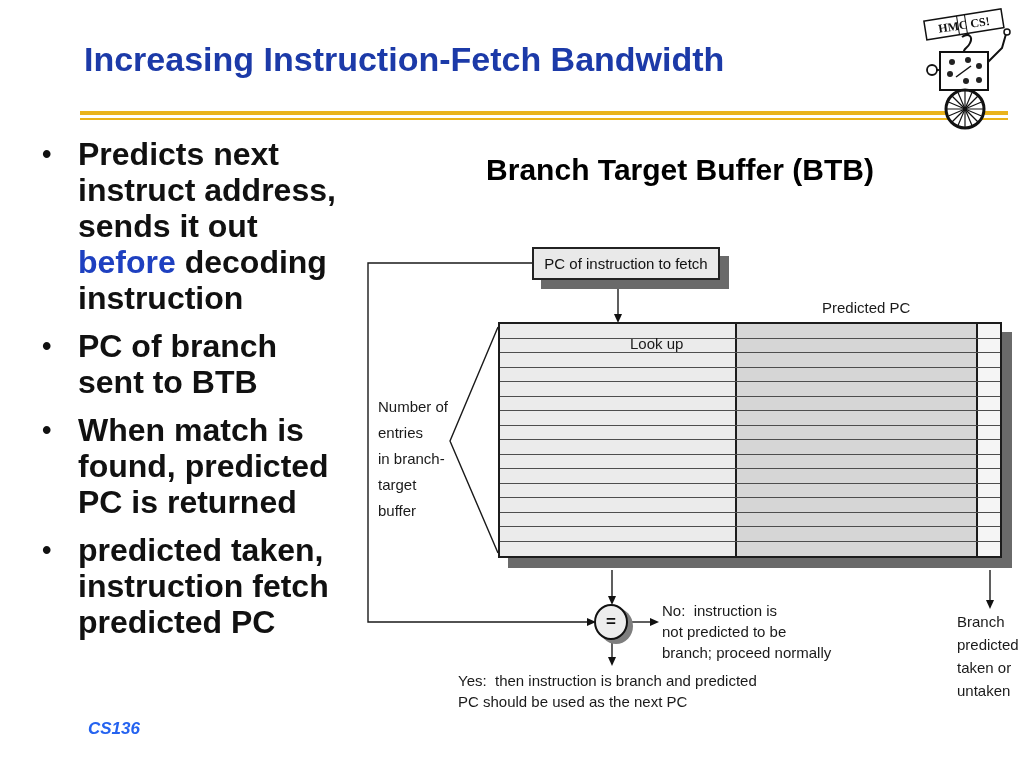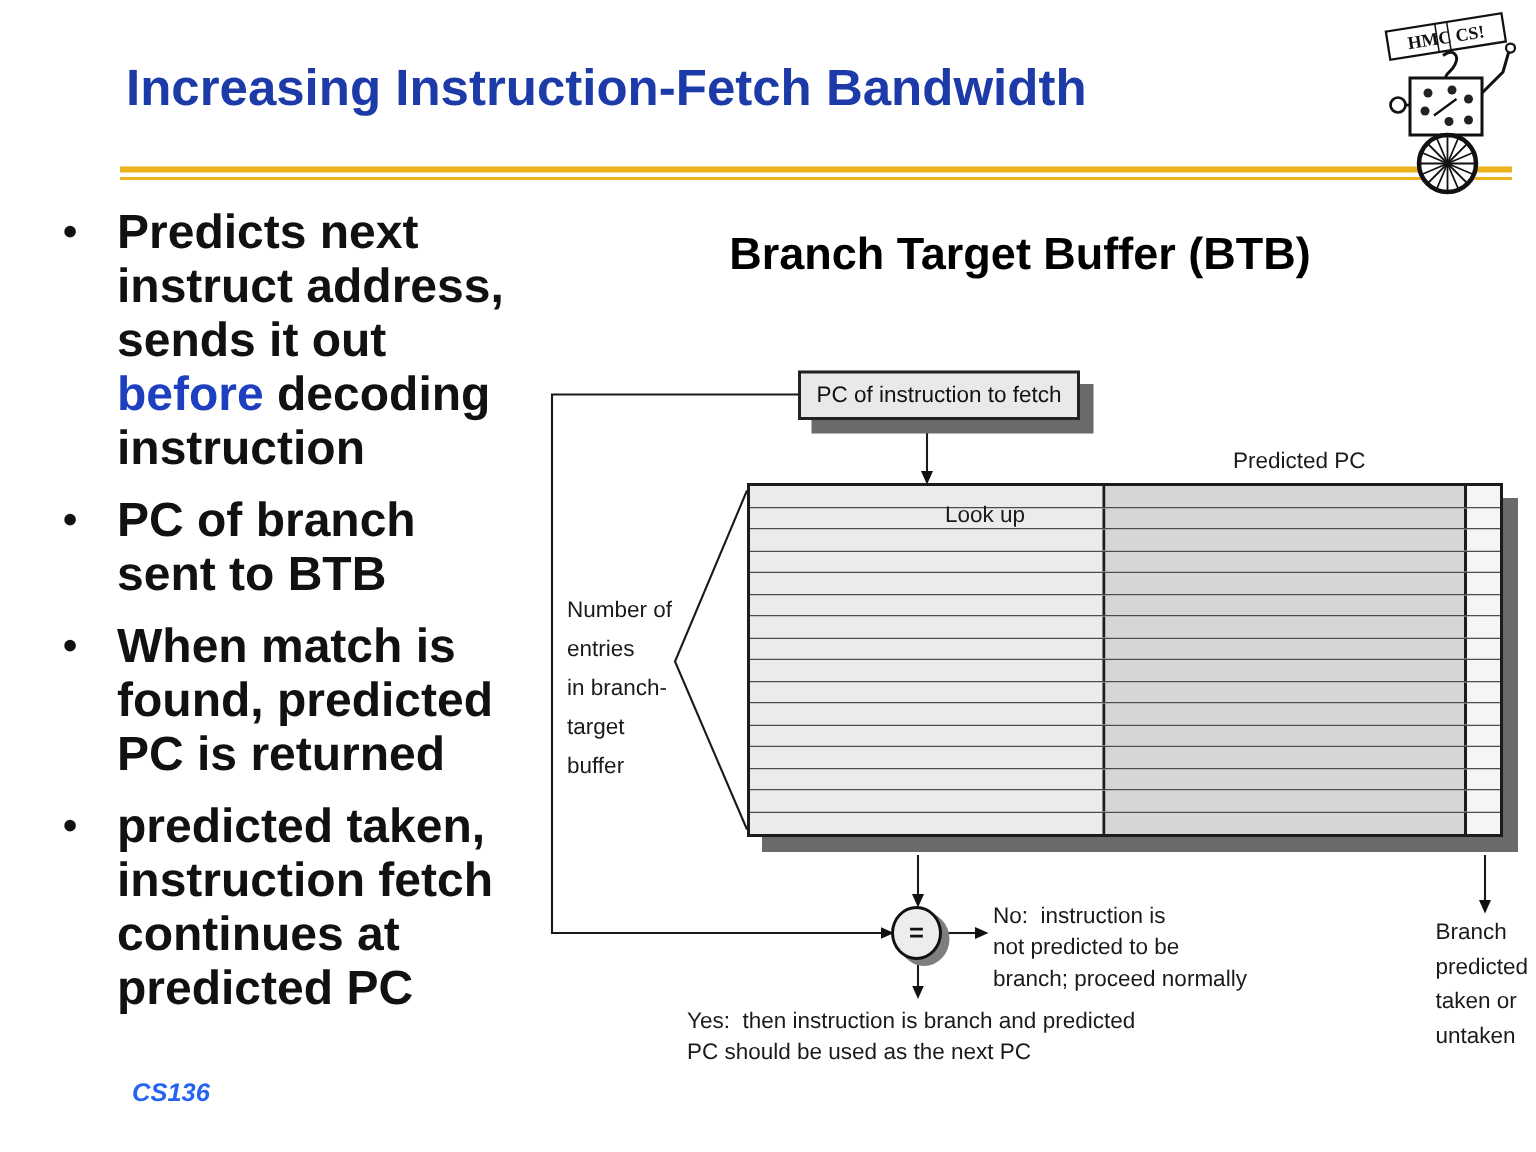--- a/index.html
+++ b/index.html
@@ -122,21 +122,20 @@
           <span class="line"><span>When match is</span></span>
           <span class="line"><span>found, predicted</span></span>
           <span class="line"><span>PC is returned</span></span>
         </div>
       </div>
       <div class="bullet">
         <span class="marker">•</span>
         <div class="btext">
           <span class="line"><span>predicted taken,</span></span>
           <span class="line"><span>instruction fetch</span></span>
-          <span class="line"><span>continues at</span></span>
           <span class="line"><span>predicted PC</span></span>
         </div>
       </div>
     </div>
 
   <div class="btb-heading">Branch Target Buffer (BTB)</div>
 
   <svg class="overlay" width="1024" height="768" viewBox="0 0 1024 768">
     <defs>
       <marker id="ah" markerUnits="userSpaceOnUse" markerWidth="10" markerHeight="9" refX="1" refY="4" orient="auto">

